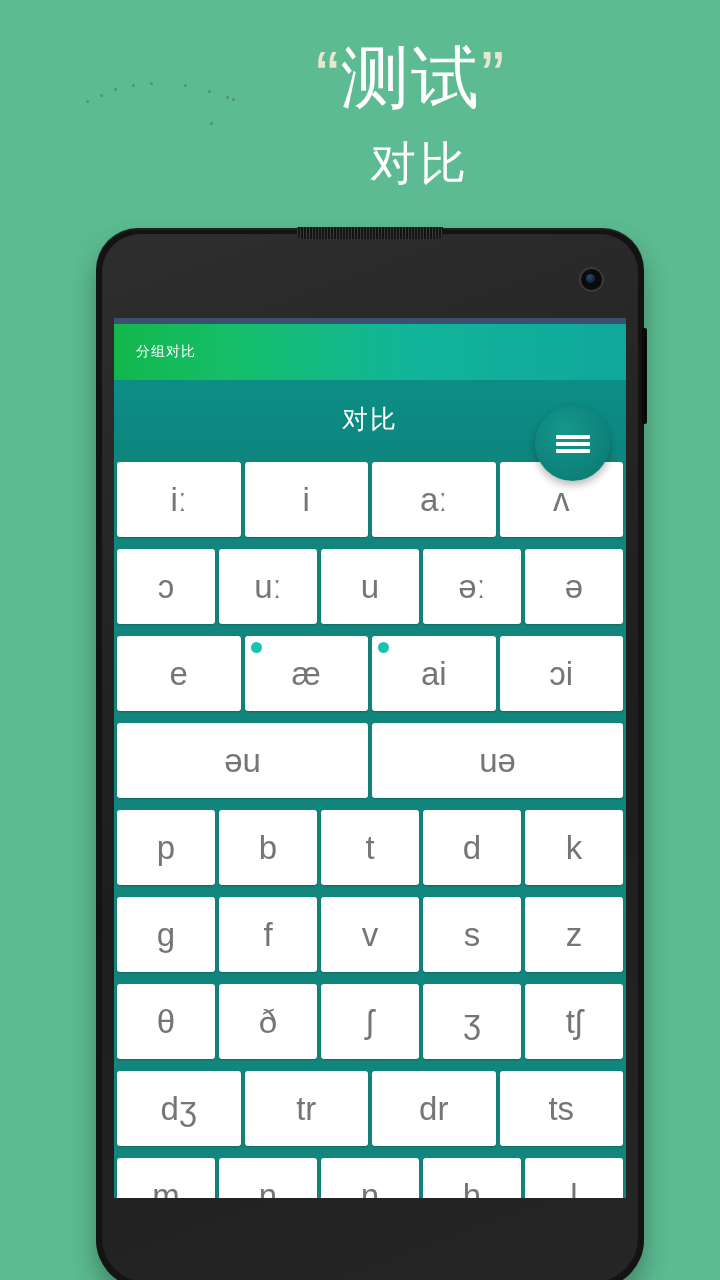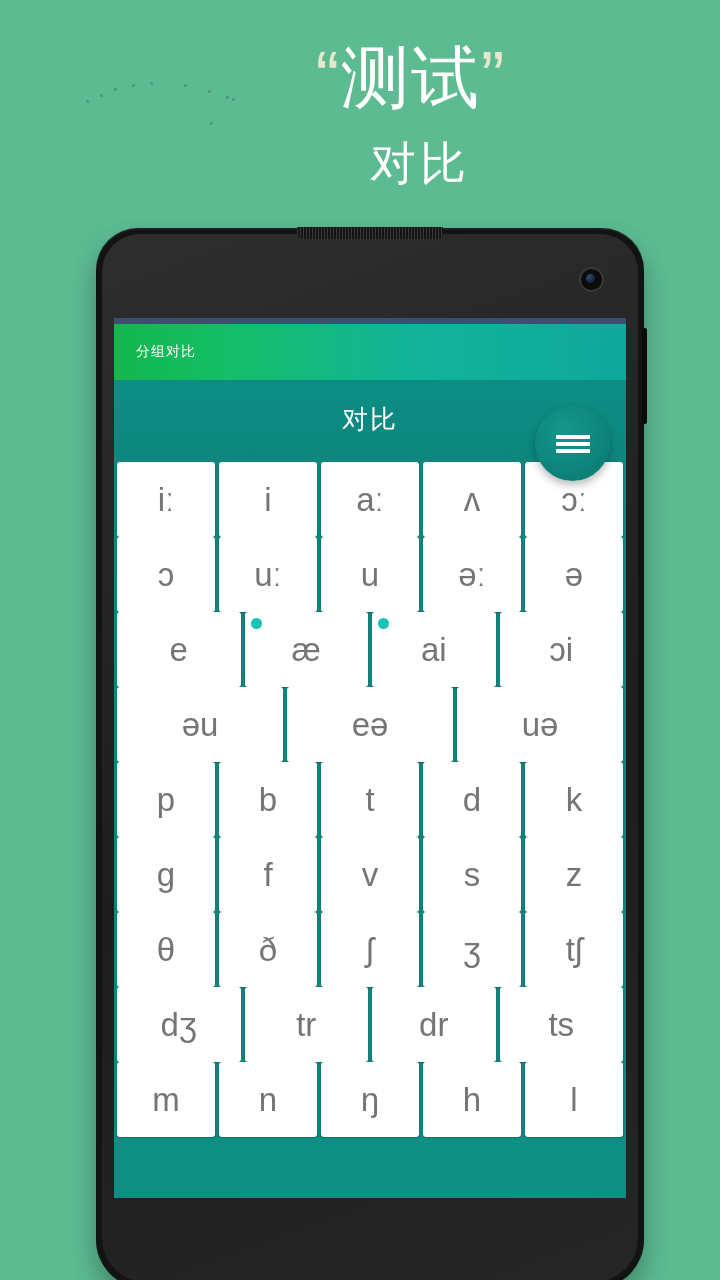--- a/index.html
+++ b/index.html
@@ -105,21 +105,21 @@
     position:absolute; left:50%; transform:translateX(-50%);
     width:34px; height:4px; background:#ffffff; border-radius:1px;
   }
   .fab .b1 { top:29px; } .fab .b2 { top:36px; } .fab .b3 { top:43px; }
 
   
   .grid {
     background:#12857C;
     padding:4px 3px 0 3px;
   }
-  .grid-row { display:flex; gap:4px; margin-bottom:0; }
+  .grid-row { display:flex; gap:4px; margin-bottom:12px; }
   .cell {
     position:relative;
     flex:1 1 0; height:75px;
     background:#ffffff; border-radius:3px;
     display:flex; align-items:center; justify-content:center;
     color:#757575; font-size:33px; line-height:1;
     box-shadow:0 1px 2px rgba(0,0,0,.22);
   }
   .cell .dot {
     position:absolute; left:6px; top:6px;
@@ -179,23 +179,20 @@
             </div>
             <div class="cell">
               <span>i</span>
             </div>
             <div class="cell">
               <span>aː</span>
             </div>
             <div class="cell">
               <span>ʌ</span>
             </div>
-            <div class="cell">
-              <span>ɔː</span>
-            </div>
           </div>
           <div class="grid-row">
             <div class="cell">
               <span>ɔ</span>
             </div>
             <div class="cell">
               <span>uː</span>
             </div>
             <div class="cell">
               <span>u</span>
@@ -221,23 +218,20 @@
             </div>
             <div class="cell">
               <span>ɔi</span>
             </div>
           </div>
           <div class="grid-row">
             <div class="cell">
               <span>əu</span>
             </div>
             <div class="cell">
-              <span>eə</span>
-            </div>
-            <div class="cell">
               <span>uə</span>
             </div>
           </div>
           <div class="grid-row">
             <div class="cell">
               <span>p</span>
             </div>
             <div class="cell">
               <span>b</span>
             </div>

